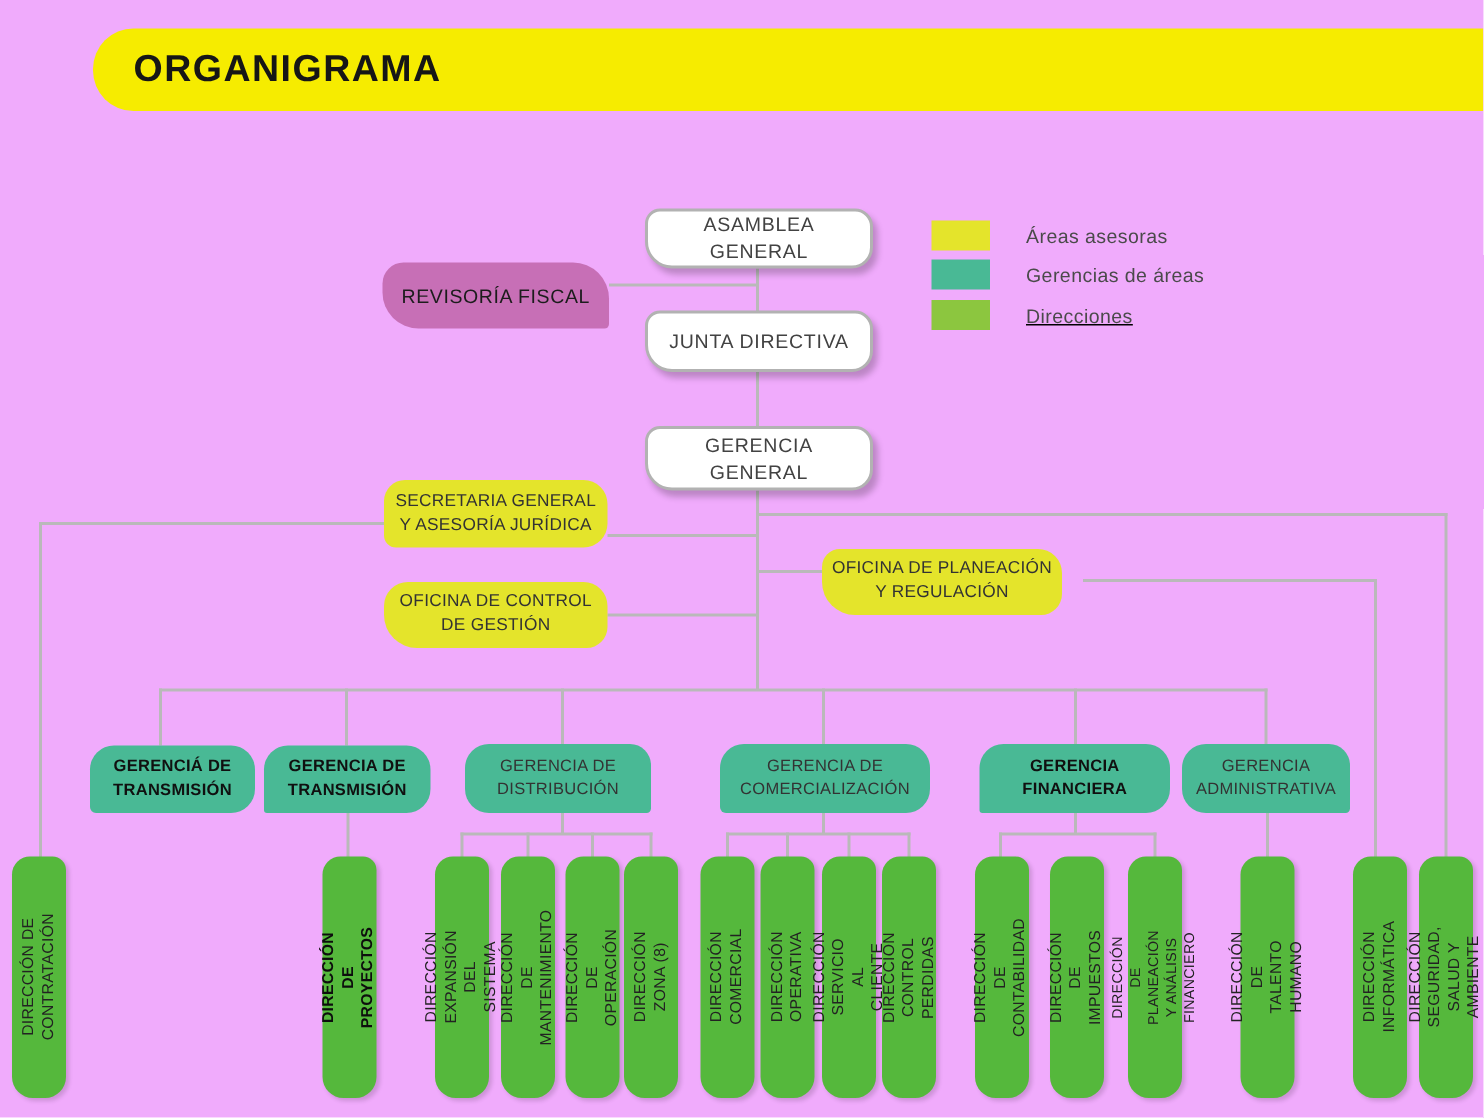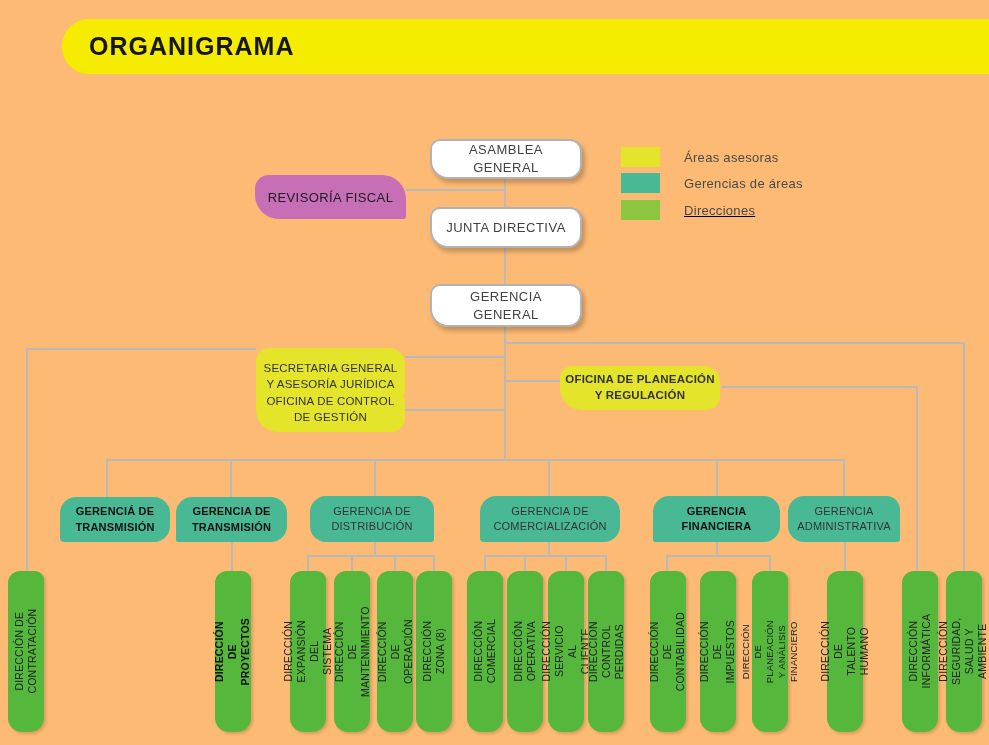--- a/index.html
+++ b/index.html
@@ -1,17 +1,17 @@
 <!DOCTYPE html>
 <html><head>
 <meta charset="utf-8">
 <style>
   html,body{margin:0;padding:0;background:#ffffff;}
   .canvas{
-    position:relative;width:989px;height:745px;background:#fdba74;overflow:hidden;
+    position:relative;width:989px;height:745px;background:#f0abfc;overflow:hidden;
     font-family:"Liberation Sans",sans-serif;
   }
   
   .banner{
     position:absolute;left:62px;top:19px;width:927px;height:55px;
     background:#f6ec00;border-radius:27px 0 0 27px;
     display:flex;align-items:center;
   }
   .banner .title{
     padding-left:27px;font-size:25px;font-weight:600;letter-spacing:1px;color:#161616;
@@ -127,25 +127,25 @@
   <div class="v" style="left:769px;top:555px;height:17px;"></div>
   <div class="v" style="left:844px;top:541px;height:31px;"></div>
 
   <div class="node wbox" style="left:430px;top:139px;width:152px;height:40px;">ASAMBLEA
 GENERAL</div>
   <div class="node wbox" style="left:430px;top:207px;width:152px;height:41px;">JUNTA DIRECTIVA</div>
   <div class="node revbox" style="left:255px;top:175px;width:151px;height:44px;">REVISORÍA FISCAL</div>
   <div class="node wbox" style="left:430px;top:284px;width:152px;height:43px;">GERENCIA
 GENERAL</div>
 
-  <div class="node ybox yb1" style="left:256px;top:348px;width:149px;height:57px;">SECRETARIA GENERAL
+  <div class="node ybox yb1" style="left:256px;top:320px;width:149px;height:45px;">SECRETARIA GENERAL
 Y ASESORÍA JURÍDICA</div>
   <div class="node ybox yb2" style="left:256px;top:388px;width:149px;height:44px;">OFICINA DE CONTROL
 DE GESTIÓN</div>
-  <div class="node ybox yb3" style="left:560px;top:366px;width:160px;height:44px;font-weight:bold;">OFICINA DE PLANEACIÓN
+  <div class="node ybox yb3" style="left:548px;top:366px;width:160px;height:44px;">OFICINA DE PLANEACIÓN
 Y REGULACIÓN</div>
 
   <div class="node gbox gb-a gbold" style="left:60px;top:497px;width:110px;height:45px;">GERENCIÁ DE
 TRANSMISIÓN</div>
   <div class="node gbox gb-b gbold" style="left:176px;top:497px;width:111px;height:45px;">GERENCIA DE
 TRANSMISIÓN</div>
   <div class="node gbox gb-c" style="left:310px;top:496px;width:124px;height:46px;">GERENCIA DE
 DISTRIBUCIÓN</div>
   <div class="node gbox gb-a" style="left:480px;top:496px;width:140px;height:46px;">GERENCIA DE
 COMERCIALIZACIÓN</div>

